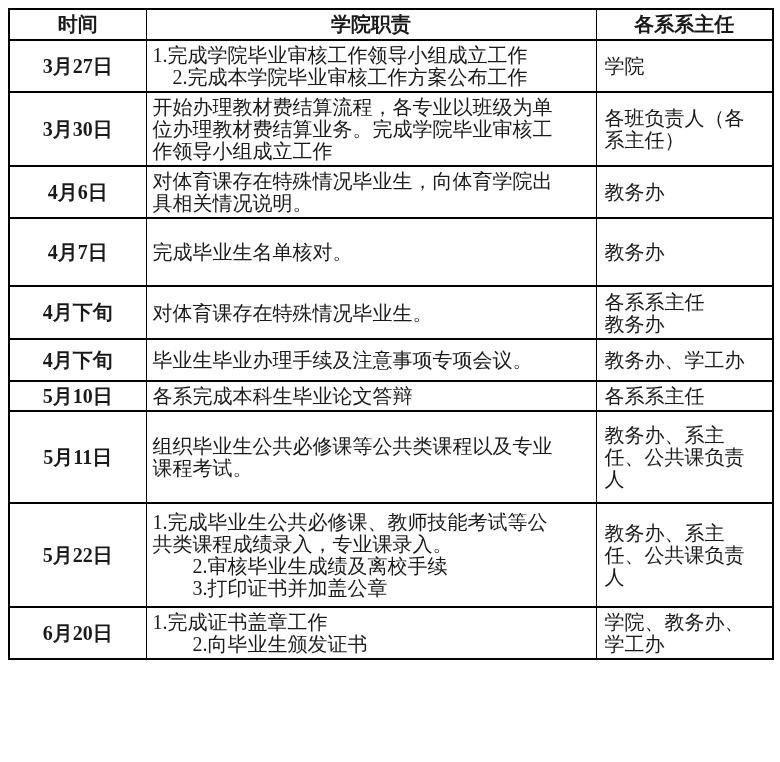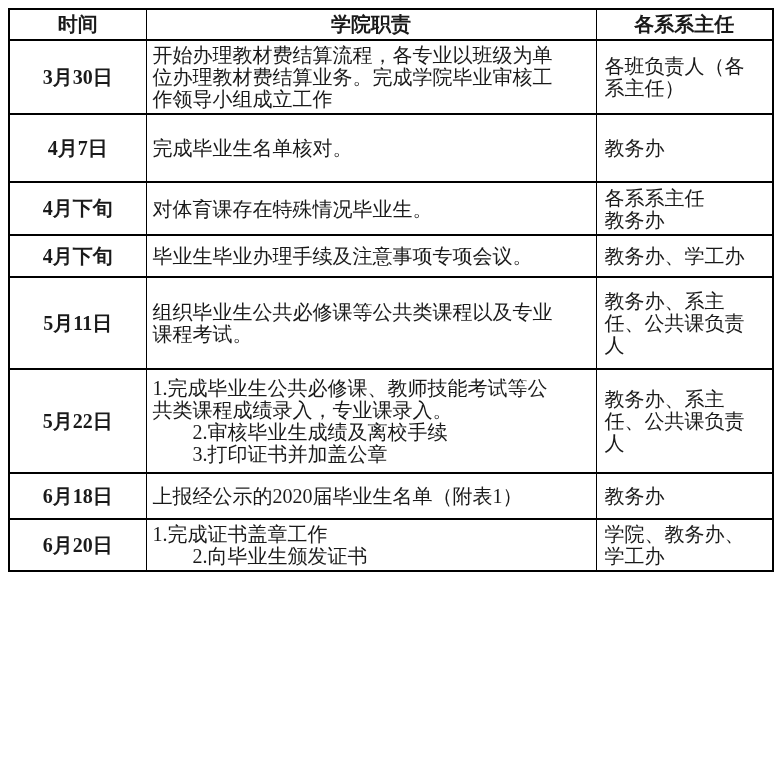--- a/index.html
+++ b/index.html
@@ -69,58 +69,69 @@
     <col style="width:177px">
   </colgroup>
   <thead>
     <tr style="height:25px">
       <th>时间</th>
       <th>学院职责</th>
       <th>各系系主任</th>
     </tr>
   </thead>
   <tbody>
+    <tr style="height:52px">
+      <td class="c-time">3月27日</td>
+      <td class="c-duty">1.完成学院毕业审核工作领导小组成立工作
+　2.完成本学院毕业审核工作方案公布工作</td>
+      <td class="c-dept">学院</td>
+    </tr>
     <tr style="height:65px">
       <td class="c-time">3月30日</td>
       <td class="c-duty">开始办理教材费结算流程，各专业以班级为单位办理教材费结算业务。完成学院毕业审核工作领导小组成立工作</td>
       <td class="c-dept">各班负责人（各系主任）</td>
+    </tr>
+    <tr style="height:49px">
+      <td class="c-time">4月6日</td>
+      <td class="c-duty">对体育课存在特殊情况毕业生，向体育学院出具相关情况说明。</td>
+      <td class="c-dept">教务办</td>
     </tr>
     <tr style="height:68px">
       <td class="c-time">4月7日</td>
       <td class="c-duty">完成毕业生名单核对。</td>
       <td class="c-dept">教务办</td>
     </tr>
     <tr style="height:53px">
       <td class="c-time">4月下旬</td>
       <td class="c-duty">对体育课存在特殊情况毕业生。</td>
       <td class="c-dept">各系系主任
 教务办</td>
     </tr>
     <tr style="height:42px">
       <td class="c-time">4月下旬</td>
       <td class="c-duty">毕业生毕业办理手续及注意事项专项会议。</td>
       <td class="c-dept">教务办、学工办</td>
     </tr>
+    <tr style="height:30px">
+      <td class="c-time">5月10日</td>
+      <td class="c-duty">各系完成本科生毕业论文答辩</td>
+      <td class="c-dept">各系系主任</td>
+    </tr>
     <tr style="height:92px">
       <td class="c-time">5月11日</td>
       <td class="c-duty">组织毕业生公共必修课等公共类课程以及专业课程考试。</td>
       <td class="c-dept">教务办、系主任、公共课负责人</td>
     </tr>
     <tr style="height:104px">
       <td class="c-time">5月22日</td>
       <td class="c-duty">1.完成毕业生公共必修课、教师技能考试等公共类课程成绩录入，专业课录入。
 　　2.审核毕业生成绩及离校手续
 　　3.打印证书并加盖公章</td>
       <td class="c-dept">教务办、系主任、公共课负责人</td>
     </tr>
-    <tr style="height:46px">
-      <td class="c-time">6月18日</td>
-      <td class="c-duty">上报经公示的2020届毕业生名单（附表1）</td>
-      <td class="c-dept">教务办</td>
-    </tr>
     <tr style="height:52px">
       <td class="c-time">6月20日</td>
       <td class="c-duty">1.完成证书盖章工作
 　　2.向毕业生颁发证书</td>
       <td class="c-dept">学院、教务办、学工办</td>
     </tr>
   </tbody>
 </table>
 
 </body></html>

